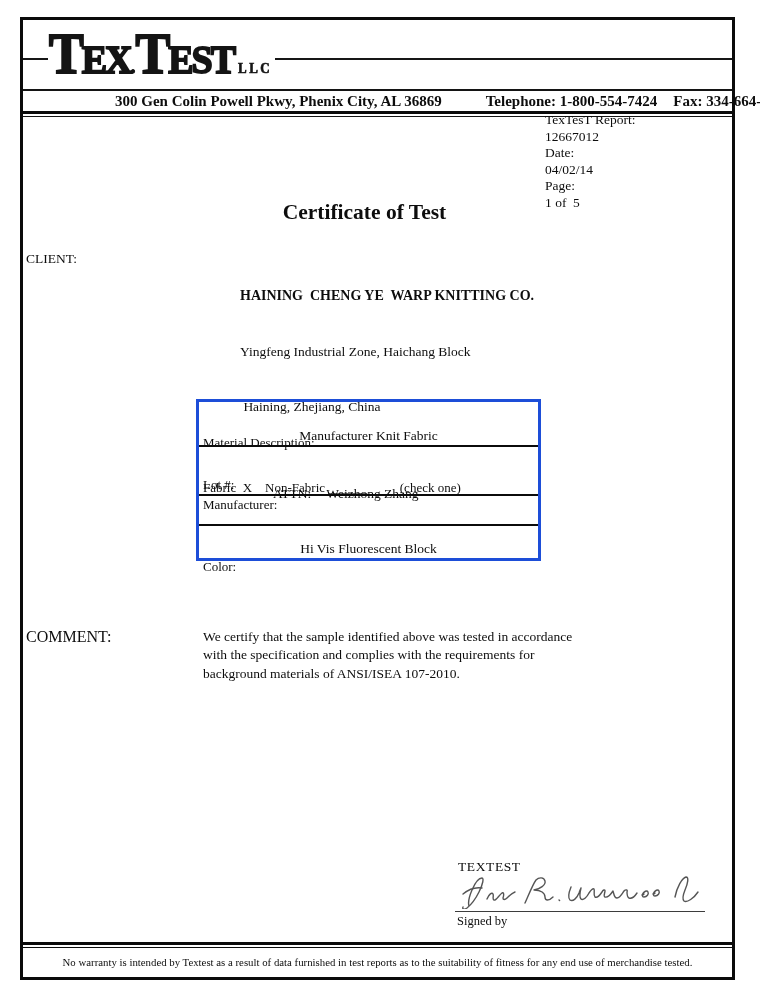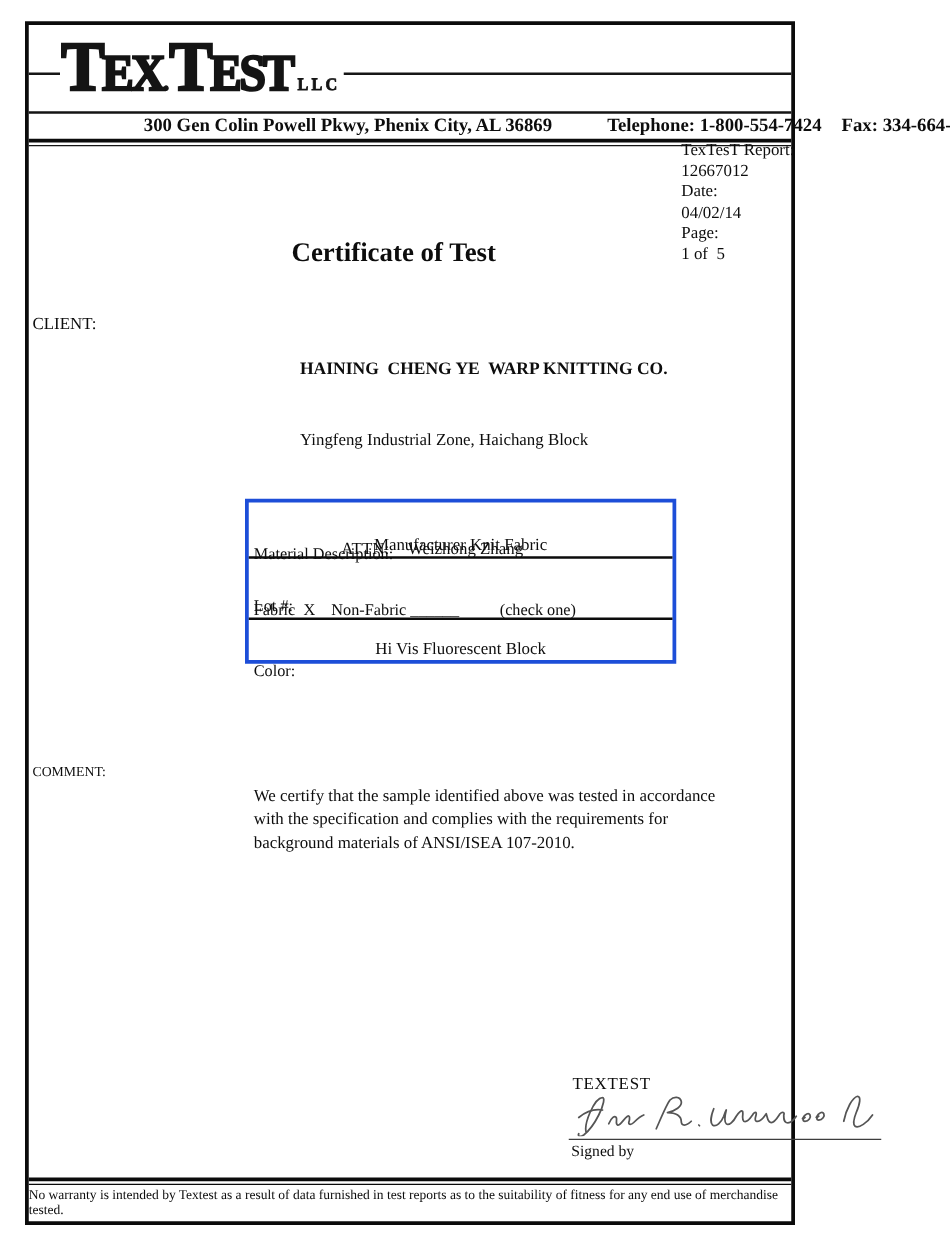--- a/index.html
+++ b/index.html
@@ -1,18 +1,18 @@
 <!DOCTYPE html>
 <html><head>
 <meta charset="utf-8">
 <style>
   html,body{margin:0;padding:0;background:#ffffff;}
   .canvas{position:relative;width:760px;height:1000px;background:#fff;
           font-family:"Liberation Serif", serif;color:#0d0d0d;overflow:hidden;}
-  .frame{position:absolute;left:20px;top:17px;width:616px;height:963px;
+  .frame{position:absolute;left:20px;top:17px;width:715px;height:963px;
          border:3px solid #0b0b0b;box-sizing:border-box;background:#fff;}
   .main{position:relative;height:922px;border-bottom:3px solid #0b0b0b;}
 
   
   .logo-band{display:flex;align-items:center;height:69px;}
   .rule{height:2px;background:#161616;margin-top:8px;}
   .rule-left{width:25px;flex:0 0 25px;}
   .rule-right{flex:1;}
   .logo{display:inline-block;white-space:nowrap;padding:0 3px 0 1px;
         font-family:"Liberation Serif", serif;font-weight:bold;color:#141414;
@@ -30,21 +30,21 @@
   .addr{margin-left:52px;}
   .tel{margin-left:44px;}
   .fax{margin-left:16px;}
   .thin-rule{height:2px;border-bottom:1.5px solid #141414;}
 
   
   .report-info{position:absolute;left:522px;top:92px;width:186px;font-size:13.5px;}
   .ri-row{display:flex;justify-content:flex-start;line-height:16.5px;white-space:pre;flex-direction:column;}
 
   
-  .title{position:absolute;left:0;top:170px;width:100%;margin:0;text-align:center;
+  .title{position:absolute;left:0;top:180px;width:100%;margin:0;text-align:center;
          transform:translateX(-13px);font-size:21.5px;font-weight:bold;}
 
   
   .client-label{position:absolute;left:3px;top:231px;font-size:13.5px;}
   .client-block{position:absolute;left:217px;top:230px;font-size:13.5px;line-height:18.5px;white-space:pre;}
   .client-name{font-weight:bold;font-size:14px;}
   .attn{margin-top:13px;}
   .attn-name{margin-left:15px;}
 
   
@@ -52,21 +52,21 @@
            border:3px solid #1d4ed8;font-size:13px;}
   .mb-row{position:relative;box-sizing:border-box;padding:1px 4px;white-space:pre;}
   .mb-r1{height:45px;border-bottom:2px solid #0b0b0b;}
   .mb-r2{height:49px;border-bottom:2px solid #0b0b0b;}
   .mb-r3{height:30px;border-bottom:2px solid #0b0b0b;}
   .mb-r4{height:32px;}
   .mb-center{position:absolute;left:0;bottom:1px;width:100%;text-align:center;font-size:13.5px;}
   .mb-lot{position:absolute;left:4px;bottom:1px;}
 
   
-  .comment-label{position:absolute;left:3px;top:592px;font-size:11px;}
+  .comment-label{position:absolute;left:3px;top:608px;font-size:16px;}
   .comment-block{position:absolute;left:180px;top:608px;width:380px;
                  font-size:13.5px;line-height:18.3px;}
 
   
   .sig-company{position:absolute;left:435px;top:839px;font-size:13.5px;letter-spacing:0.6px;}
   .sig-wrap{position:absolute;left:432px;top:855px;width:250px;height:36px;
             border-bottom:1.5px solid #3d3d3d;}
   .sig-wrap svg{position:absolute;left:4px;top:0;}
   .signed-by{position:absolute;left:434px;top:894px;font-size:12.5px;}
 
@@ -109,34 +109,36 @@
           <span>1 of  5</span>
         </div>
       </div>
 
       <h1 class="title">Certificate of Test</h1>
 
       <div class="client-label">CLIENT:</div>
       <div class="client-block">
         <div class="client-name">HAINING  CHENG YE  WARP KNITTING CO.</div>
         <div>Yingfeng Industrial Zone, Haichang Block</div>
+        <div> Haining, Zhejiang, China</div>
         <div class="attn">
           <span>ATTN:</span><span class="attn-name">Weizhong Zhang</span>
         </div>
       </div>
 
       <div class="mat-box">
         <div class="mb-row mb-r1">
           <div>Material Description:</div>
           <div class="mb-center">Manufacturer Knit Fabric</div>
         </div>
         <div class="mb-row mb-r2">
           <div>Fabric  X    Non-Fabric ______          (check one)</div>
           <div class="mb-lot">Lot #:</div>
         </div>
+        <div class="mb-row mb-r3">Manufacturer:</div>
         <div class="mb-row mb-r4">
           <div>Color:</div>
           <div class="mb-center">Hi Vis Fluorescent Block</div>
         </div>
       </div>
 
       <div class="comment-label">COMMENT:</div>
       <div class="comment-block">
         <div>We certify that the sample identified above was tested in accordance</div>
         <div>with the specification and complies with the requirements for</div>

